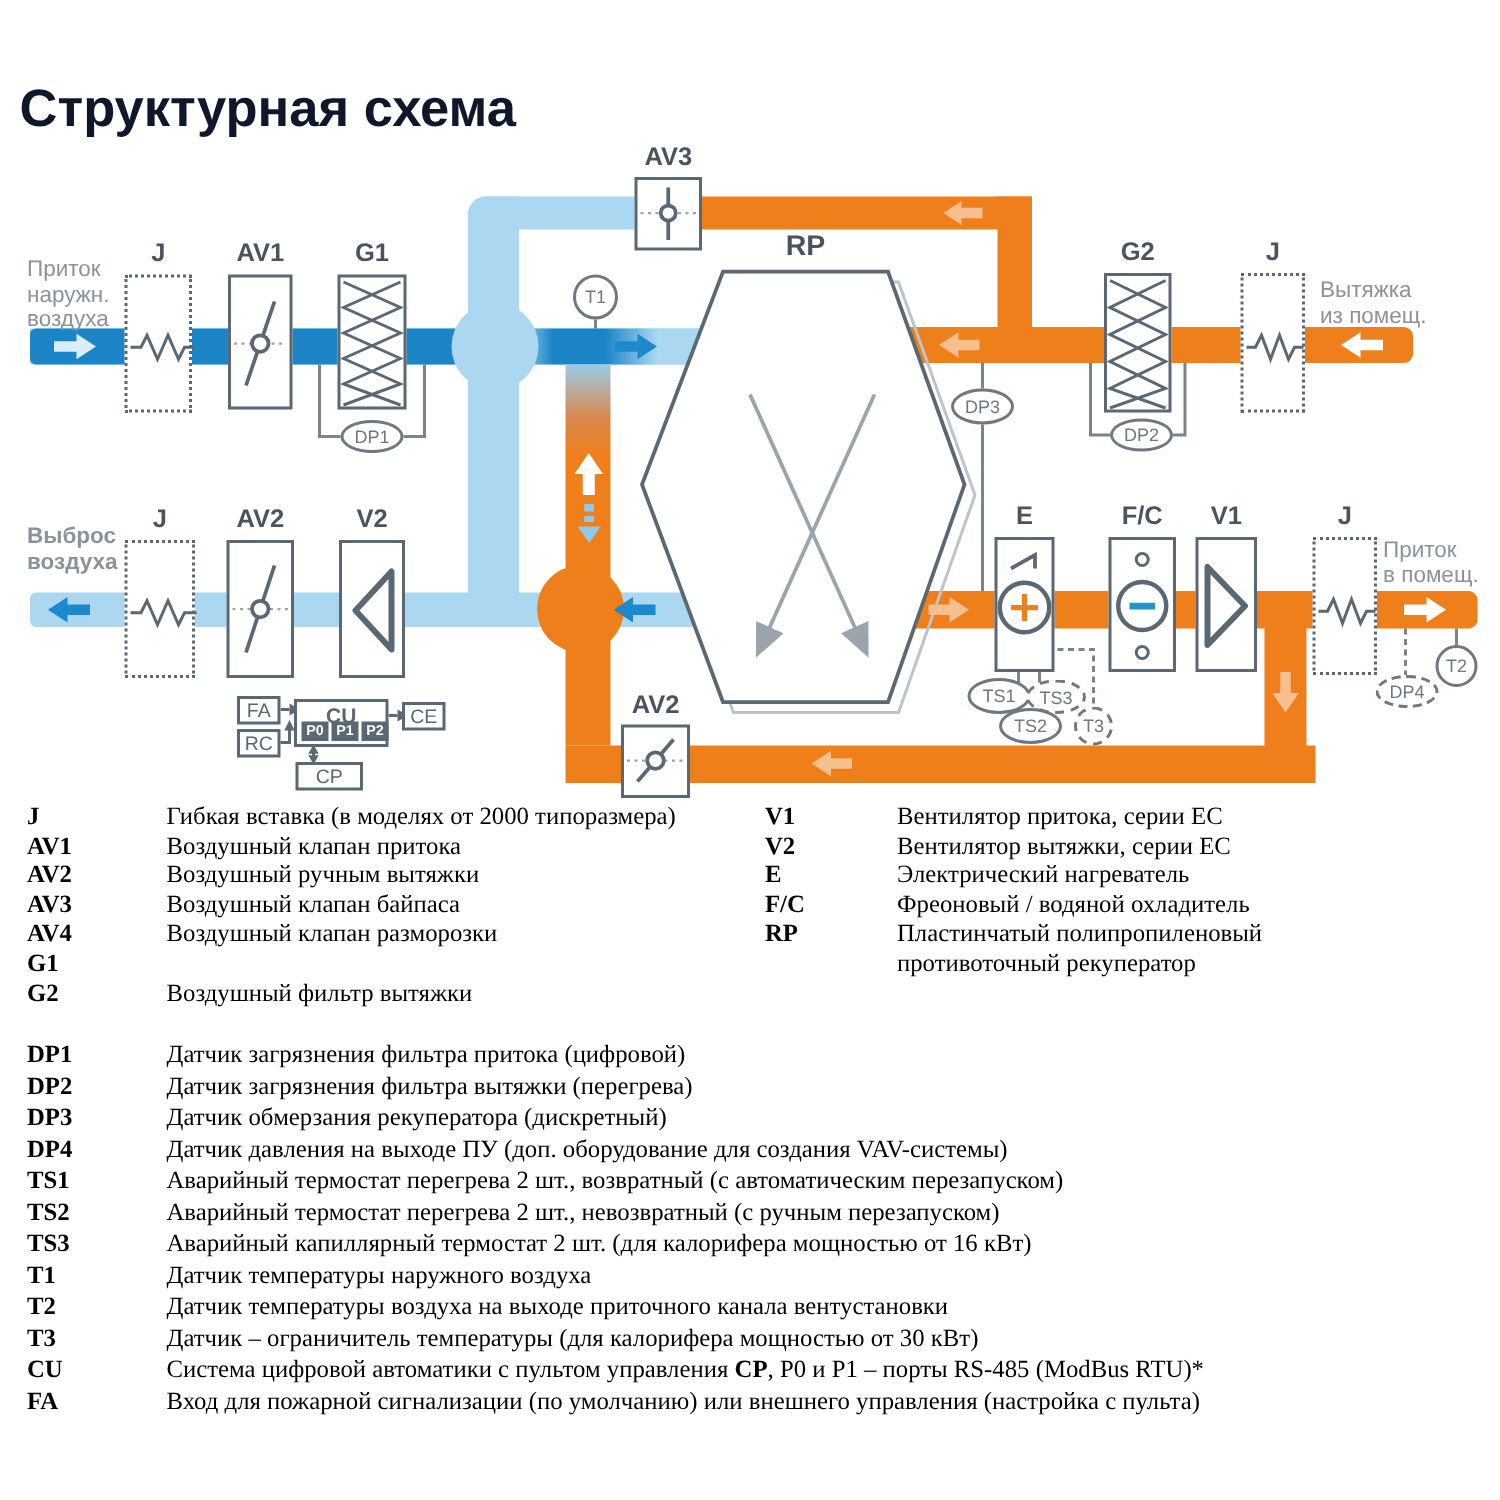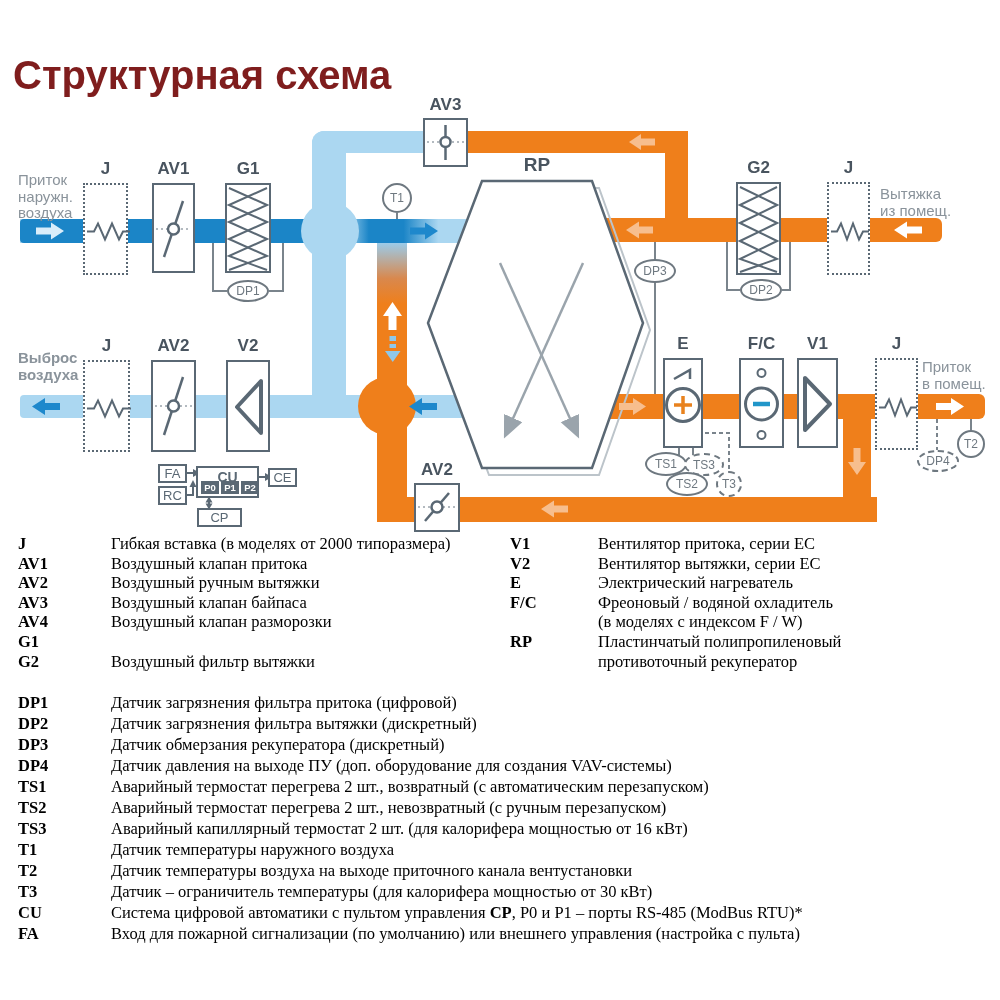--- a/index.html
+++ b/index.html
@@ -1,18 +1,18 @@
 <!DOCTYPE html>
 <html><head>
 <meta charset="utf-8">
 <style>
   html,body{margin:0;padding:0;background:#fff;}
   #page{position:relative;width:1000px;height:1000px;background:#fff;overflow:hidden;
         font-family:"Liberation Sans",sans-serif;}
-  #title{position:absolute;left:13px;top:53px;font-size:40px;font-weight:bold;color:#7f1d1d;}
+  #title{position:absolute;left:13px;top:53px;font-size:35px;font-weight:bold;color:#0f172a;}
   .abs{position:absolute;}
   
   .duct{position:absolute;}
   .rnd{border-radius:50%;}
   
   .cbox{position:absolute;background:#fff;border:2.2px solid #5A6874;box-sizing:border-box;}
   .dbox{position:absolute;background:#fff;border:2.2px dotted #5A6874;box-sizing:border-box;}
   .cbox svg,.dbox svg{position:absolute;left:0;top:0;}
   
   .clabel{position:absolute;font-weight:bold;font-size:17px;color:#49545F;text-align:center;}
@@ -301,36 +301,36 @@
     <div class="lgrow">
         <span class="lgkey w58">V2</span>
         <span class="lgdesc">Вентилятор вытяжки, серии ЕС</span>
       </div>
     <div class="lgrow">
         <span class="lgkey w58">E</span>
         <span class="lgdesc">Электрический нагреватель</span>
       </div>
     <div class="lgrow">
         <span class="lgkey w58">F/C</span>
-        <span class="lgdesc"><span>Фреоновый / водяной охладитель</span><span style="display:block">(в моделях с индексом F / W)</span></span>
+        <span class="lgdesc"><span>Фреоновый / водяной охладитель</span></span>
       </div>
     <div class="lgrow">
         <span class="lgkey w58">RP</span>
         <span class="lgdesc"><span>Пластинчатый полипропиленовый</span><span style="display:block">противоточный рекуператор</span></span>
       </div>
   </div>
 
   <div class="legend lg2" style="left:18px;top:692px;width:972px;">
     <div class="lgrow">
         <span class="lgkey">DP1</span>
         <span class="lgdesc">Датчик загрязнения фильтра притока (цифровой)</span>
       </div>
     <div class="lgrow">
         <span class="lgkey">DP2</span>
-        <span class="lgdesc">Датчик загрязнения фильтра вытяжки (дискретный)</span>
+        <span class="lgdesc">Датчик загрязнения фильтра вытяжки (перегрева)</span>
       </div>
     <div class="lgrow">
         <span class="lgkey">DP3</span>
         <span class="lgdesc">Датчик обмерзания рекуператора (дискретный)</span>
       </div>
     <div class="lgrow">
         <span class="lgkey">DP4</span>
         <span class="lgdesc">Датчик давления на выходе ПУ (доп. оборудование для создания VAV-системы)</span>
       </div>
     <div class="lgrow">

